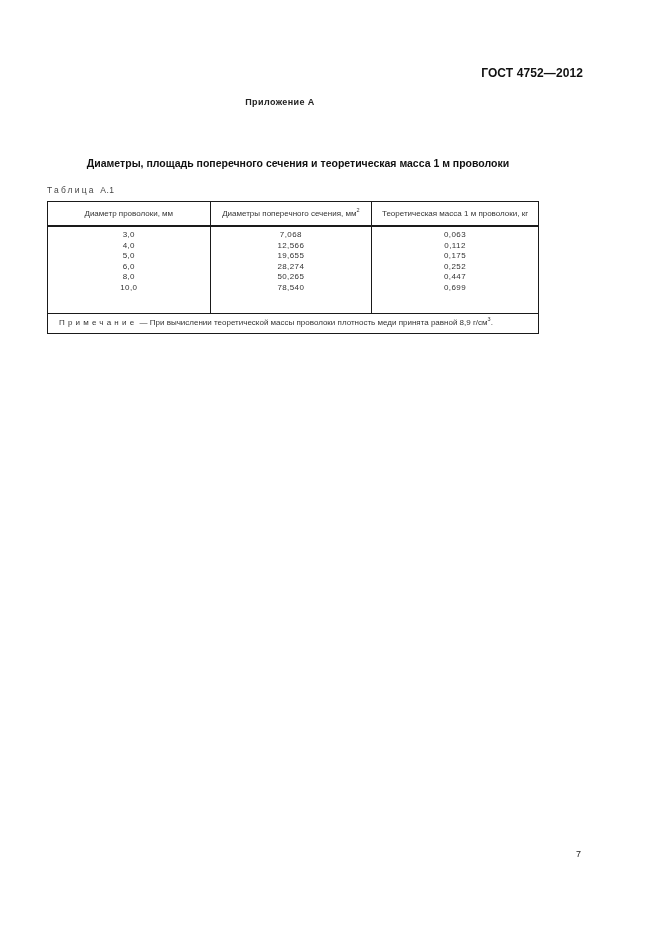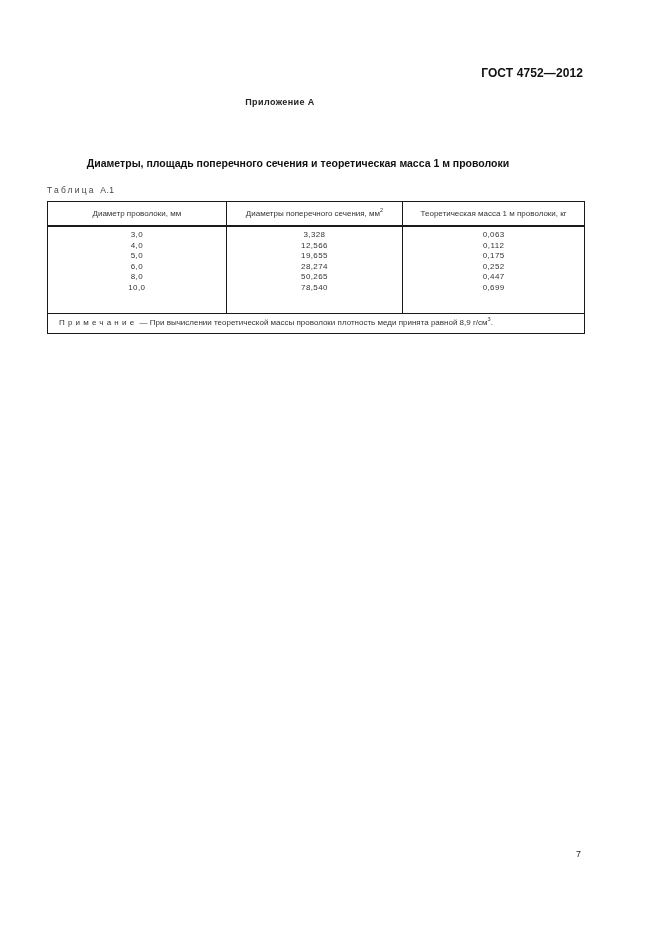--- a/index.html
+++ b/index.html
@@ -53,21 +53,21 @@
       top: 185px;
       font-size: 8.5px;
       color: #444;
       letter-spacing: 2.2px;
     }
     .table-caption .num { letter-spacing: 0.5px; text-align: right; }
     table.main-table {
       position: absolute;
       left: 47px;
       top: 201px;
-      width: 538px;
+      width: 492px;
       border-collapse: collapse;
       font-size: 8px;
       color: #333;
     }
     table.main-table th,
     table.main-table td {
       border-left: 1px solid #1a1a1a;
       border-right: 1px solid #1a1a1a;
       text-align: center;
       font-weight: normal;
@@ -145,21 +145,21 @@
     <tr>
       <td>
         <span class="val">3,0</span>
         <span class="val">4,0</span>
         <span class="val">5,0</span>
         <span class="val">6,0</span>
         <span class="val">8,0</span>
         <span class="val">10,0</span>
       </td>
       <td>
-        <span class="val">3,328</span>
+        <span class="val">7,068</span>
         <span class="val">12,566</span>
         <span class="val">19,655</span>
         <span class="val">28,274</span>
         <span class="val">50,265</span>
         <span class="val">78,540</span>
       </td>
       <td>
         <span class="val">0,063</span>
         <span class="val">0,112</span>
         <span class="val">0,175</span>

